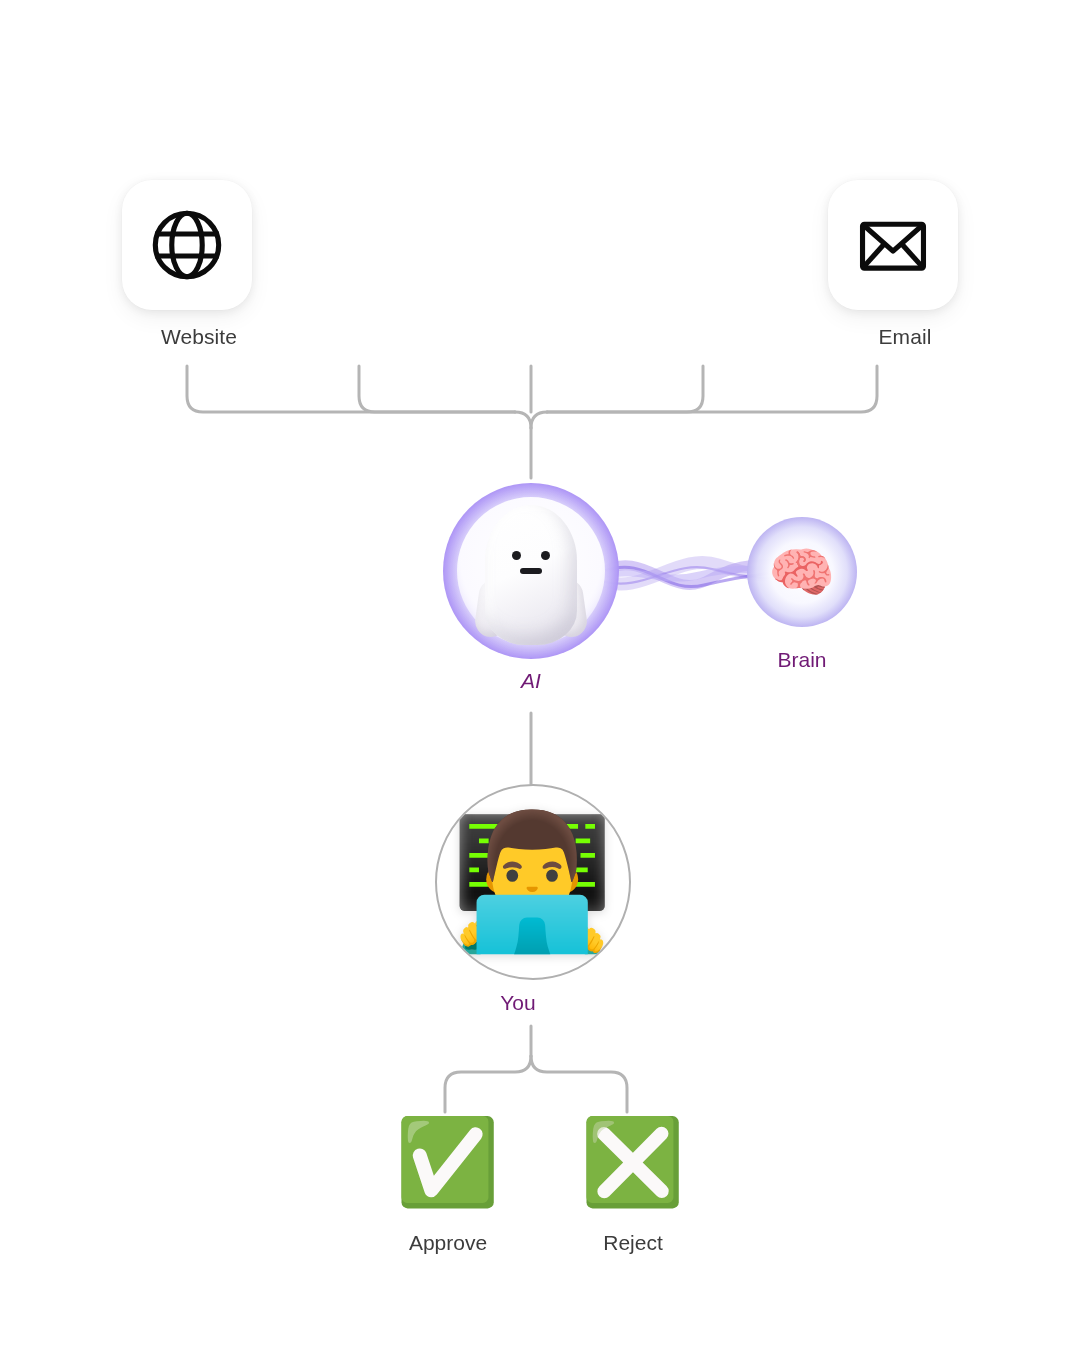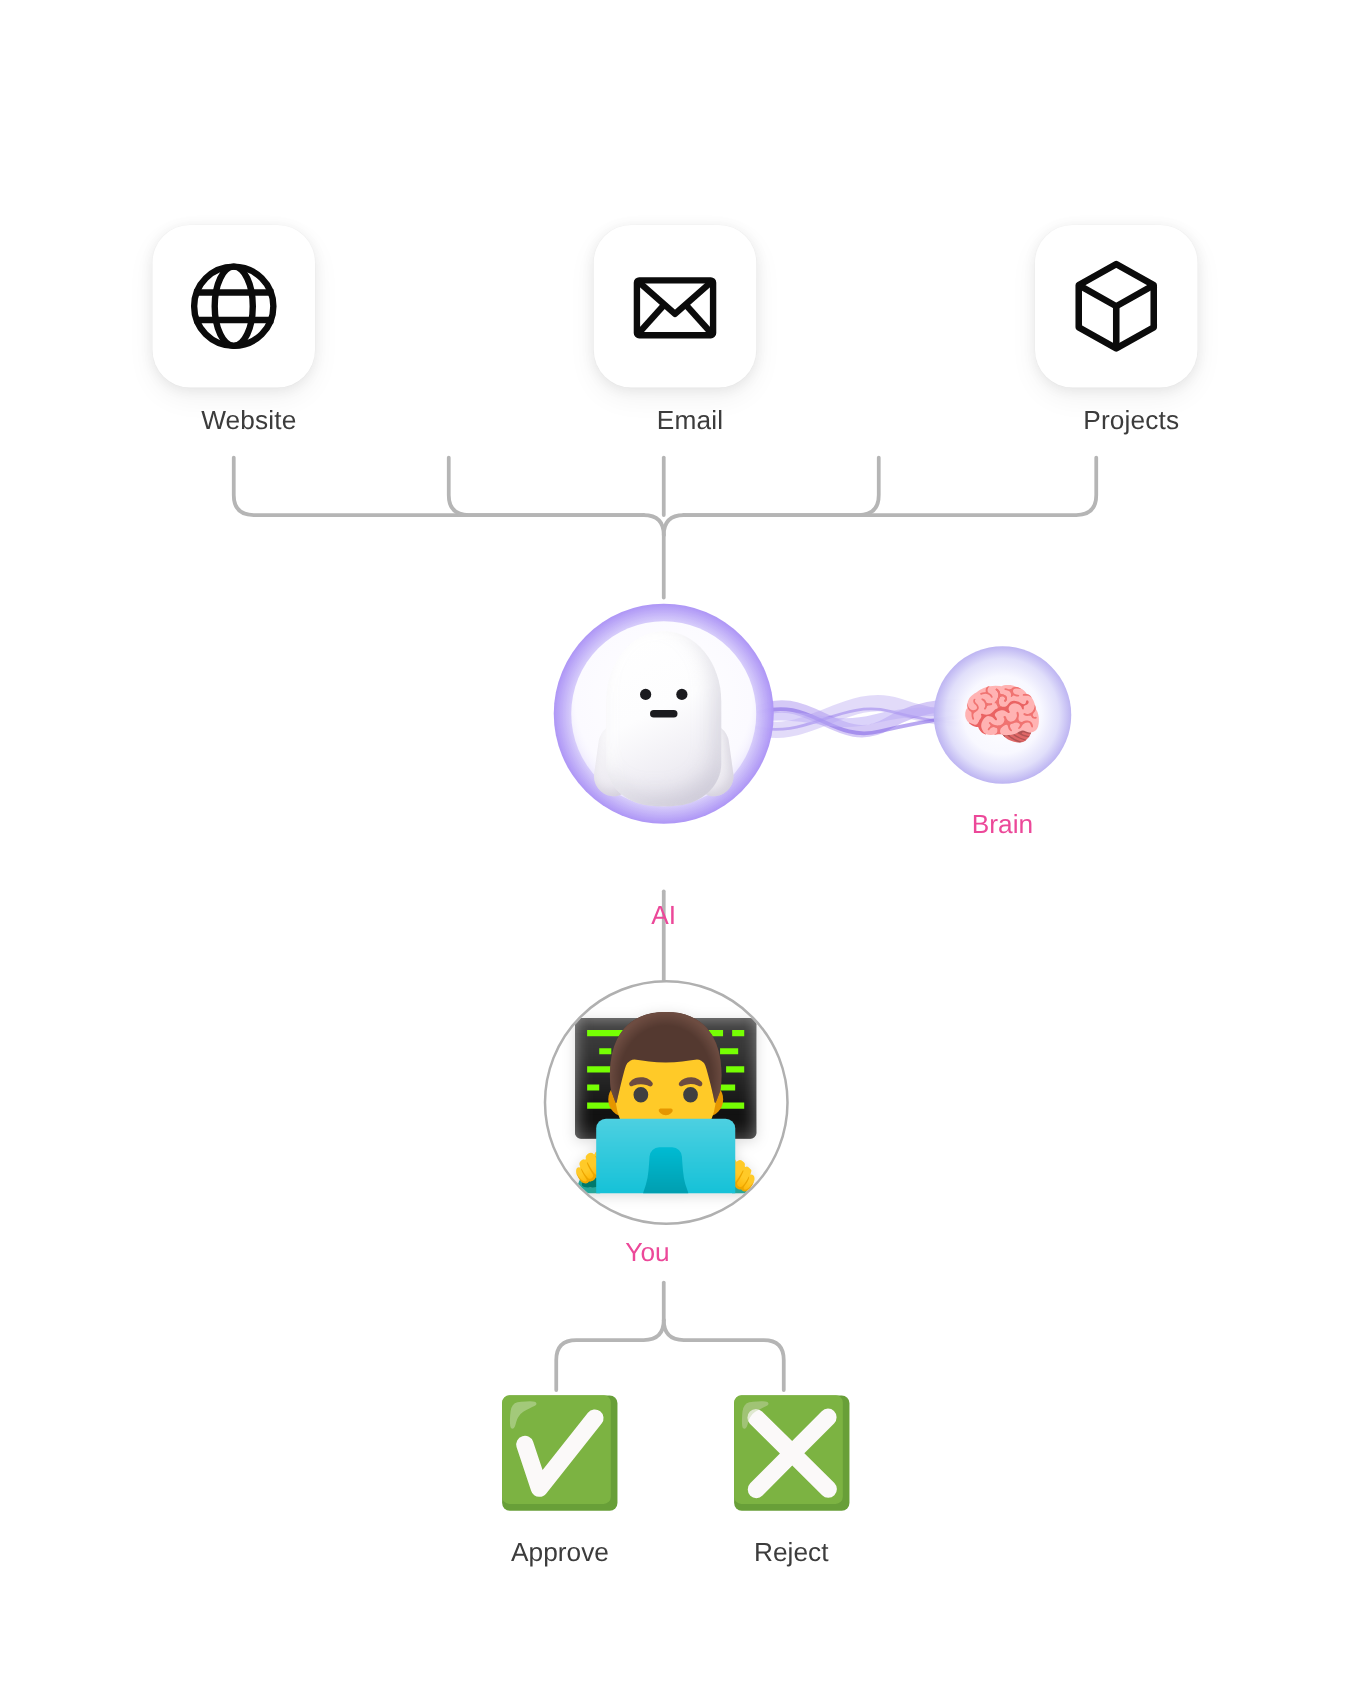--- a/index.html
+++ b/index.html
@@ -187,21 +187,21 @@
     top: 515px;
     width: 210px;
     height: 120px;
     pointer-events: none;
   }
 
   
   .node-label {
     position: absolute;
     font-size: 21px;
-    color: #ec4899;
+    color: #701a75;
     line-height: 1;
     white-space: nowrap;
     transform: translateX(-50%);
   }
 
   
   .you-wrap {
     position: absolute;
     left: 435px;
     top: 784px;
@@ -301,32 +301,20 @@
             <rect x="7" y="15" width="50" height="36" rx="1.5"></rect>
             <path d="M7,15 L32,37 L57,15"></path>
             <path d="M7,51 L25,31"></path>
             <path d="M57,51 L39,31"></path>
           </svg>
         </span>
       </div>
       <div class="src-label">Email</div>
     </div>
 
-    <div class="source">
-      <div class="card">
-        <span>
-          <svg width="80" height="80" viewBox="0 0 64 64" fill="none" stroke="#0b0b0b" stroke-width="4.2" stroke-linejoin="round">
-            <path d="M32,5 L56,18.5 L56,45.5 L32,59 L8,45.5 L8,18.5 Z"></path>
-            <path d="M8,18.5 L32,32 L56,18.5"></path>
-            <path d="M32,32 L32,59"></path>
-          </svg>
-        </span>
-      </div>
-      <div class="src-label">Projects</div>
-    </div>
 
 
   </div>
 
   <svg id="strands" viewBox="0 0 210 120" width="210" height="120">
     <g fill="none" stroke-linecap="round">
       <path d="M0,58 C45,30 70,88 110,64 C145,43 175,50 210,52" stroke="rgba(150,120,235,0.40)" stroke-width="10"></path>
       <path d="M0,64 C40,84 78,36 118,50 C152,62 180,62 210,58" stroke="rgba(168,146,238,0.33)" stroke-width="13"></path>
       <path d="M4,56 C48,40 64,80 104,70 C146,60 176,56 208,56" stroke="rgba(128,96,230,0.55)" stroke-width="3"></path>
       <path d="M2,66 C44,78 72,44 112,54 C150,64 178,66 208,60" stroke="rgba(140,110,232,0.45)" stroke-width="2.2"></path>
@@ -340,21 +328,21 @@
     <div class="blob">
       <div class="blob-arm left"></div>
       <div class="blob-arm right"></div>
       <div class="blob-body">
         <div class="eye left"></div>
         <div class="eye right"></div>
         <div class="mouth"></div>
       </div>
     </div>
   </div>
-  <div class="node-label" style="left:531px; top:722px;">AI</div>
+  <div class="node-label" style="left:531px; top:670px;font-style:italic;">AI</div>
 
   <div class="brain-wrap">
     <div class="brain-glow"></div>
     <div class="brain-emoji">🧠</div>
   </div>
   <div class="node-label" style="left:802px; top:649px;">Brain</div>
 
   <div class="you-wrap">
     <div class="you-emoji">👨‍💻</div>
   </div>

